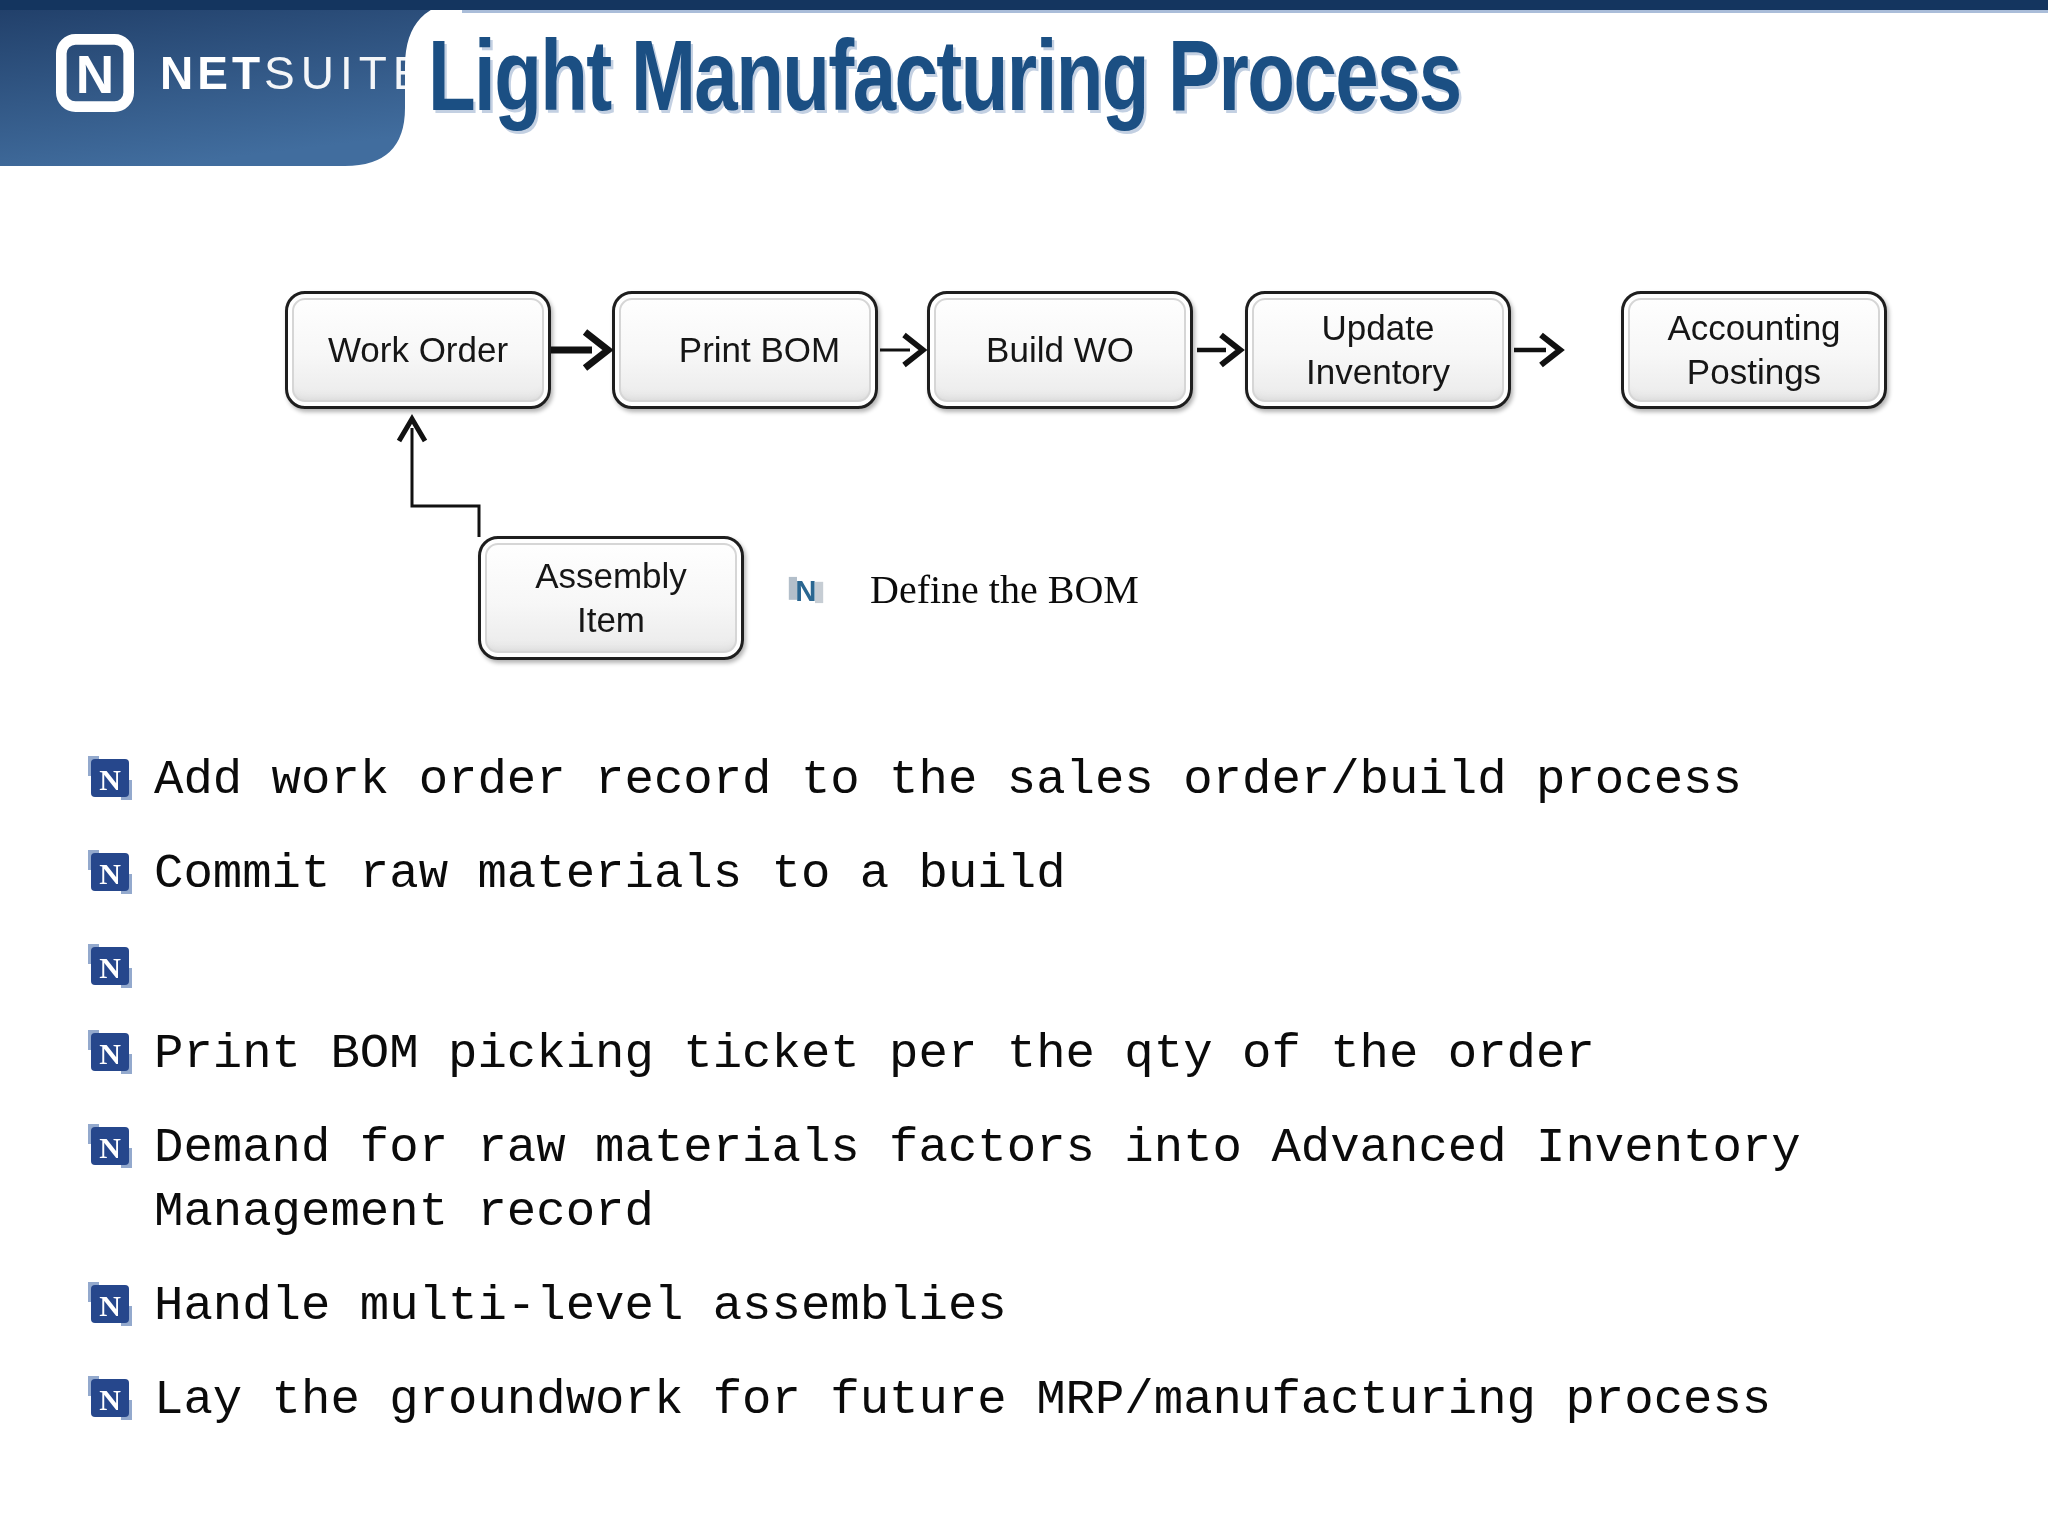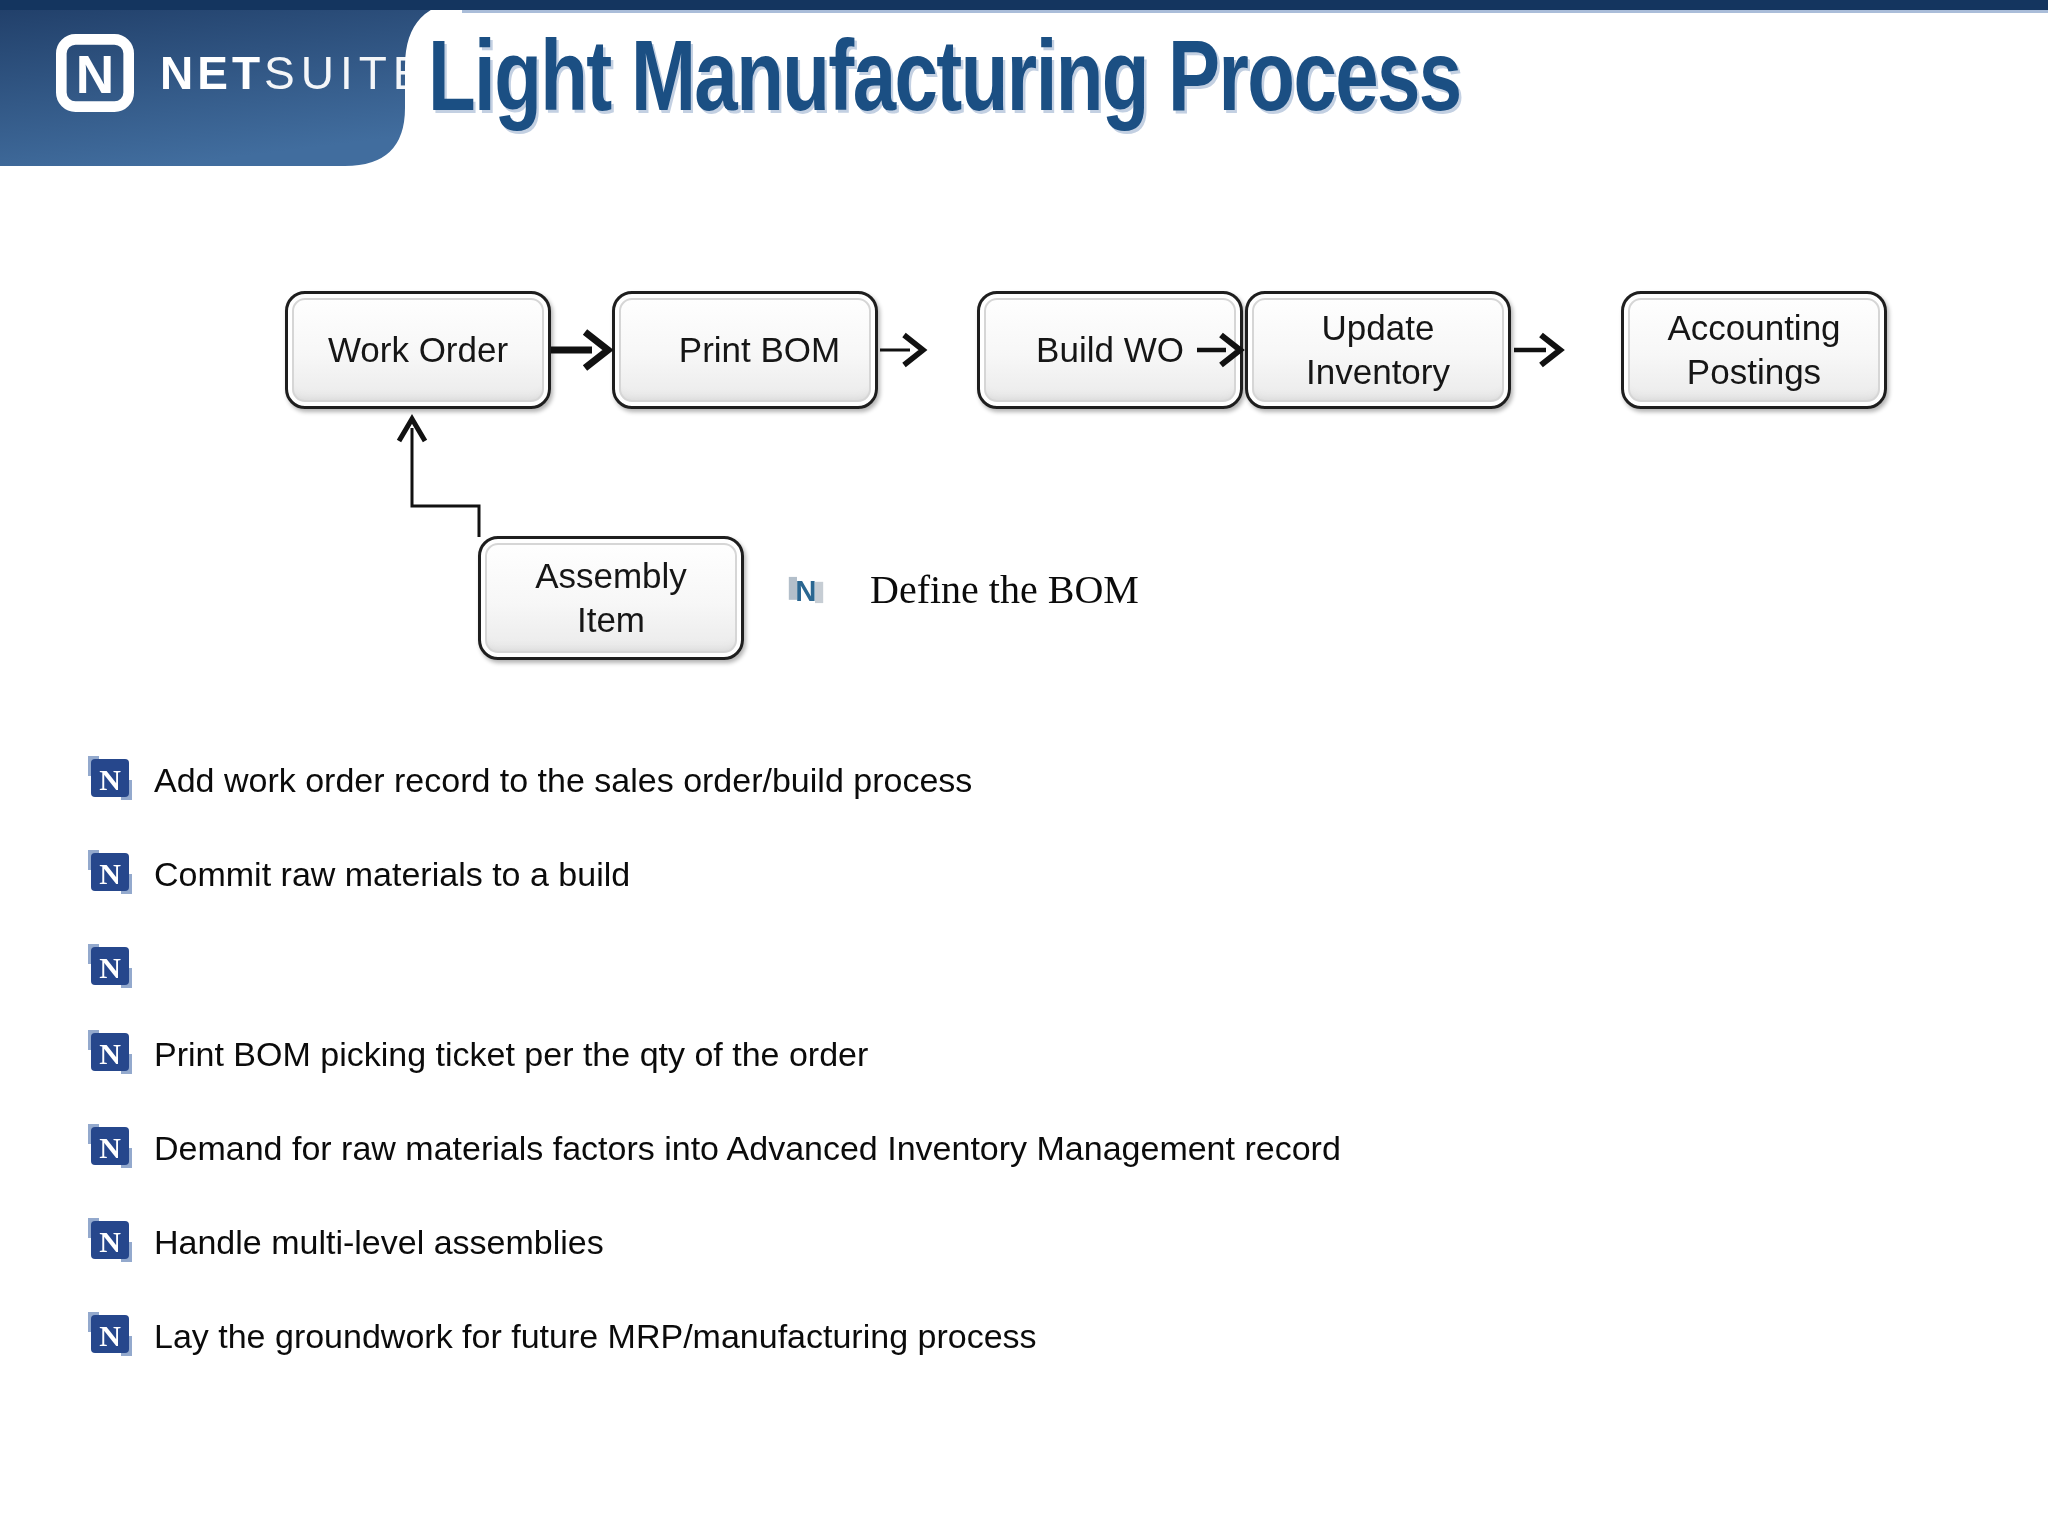--- a/index.html
+++ b/index.html
@@ -22,36 +22,36 @@
   
   .flow-node{position:absolute;box-sizing:border-box;width:266px;height:118px;top:291px;
       border:3px solid #1e1e1e;border-radius:20px;
       background:linear-gradient(180deg,#ffffff 0%,#f7f7f7 55%,#e9e9e9 100%);
       box-shadow:inset 0 0 0 4px #ffffff, inset 0 0 0 6px #d6d6d6,
                  inset 0 -12px 12px -8px #c9c9c9, 2px 3px 4px rgba(0,0,0,.3);
       display:flex;align-items:center;justify-content:center;text-align:center;
       font-size:35px;color:#161616;line-height:1.25;white-space:pre-line;}
   #node-work-order{left:285px;}
   #node-print-bom{left:612px;padding-left:29px;}
-  #node-build-wo{left:977px;}
+  #node-build-wo{left:927px;}
   #node-update-inventory{left:1245px;}
   #node-accounting-postings{left:1621px;}
   #node-assembly-item{left:478px;top:536px;height:124px;}
 
   #flow-arrows{position:absolute;left:0;top:0;pointer-events:none;}
 
   
   #define-bom{position:absolute;left:788px;top:566px;display:flex;align-items:center;gap:46px;}
   #define-bom .ann-text{font-family:"Liberation Serif",serif;font-weight:normal;font-size:40px;color:#0b0b0b;}
 
   
   #bullet-list{position:absolute;left:88px;top:748px;margin:0;padding:0;list-style:none;width:1880px;}
   #bullet-list li{display:flex;align-items:flex-start;gap:22px;margin:0 0 30px 0;}
   #bullet-list .bicon{flex:0 0 auto;margin-top:8px;}
-  #bullet-list .btext{font-family:Liberation Sans, sans-serif;font-size:34px;line-height:64px;
+  #bullet-list .btext{font-family:Liberation Mono, monospace;font-size:49px;line-height:64px;
       color:#0b0b0b;white-space:pre-line;}
 </style>
 </head>
 <body>
 
 <div id="slide">
 
   <div id="header">
     <svg class="header-shapes" width="2048" height="180" viewBox="0 0 2048 180">
       <defs>

